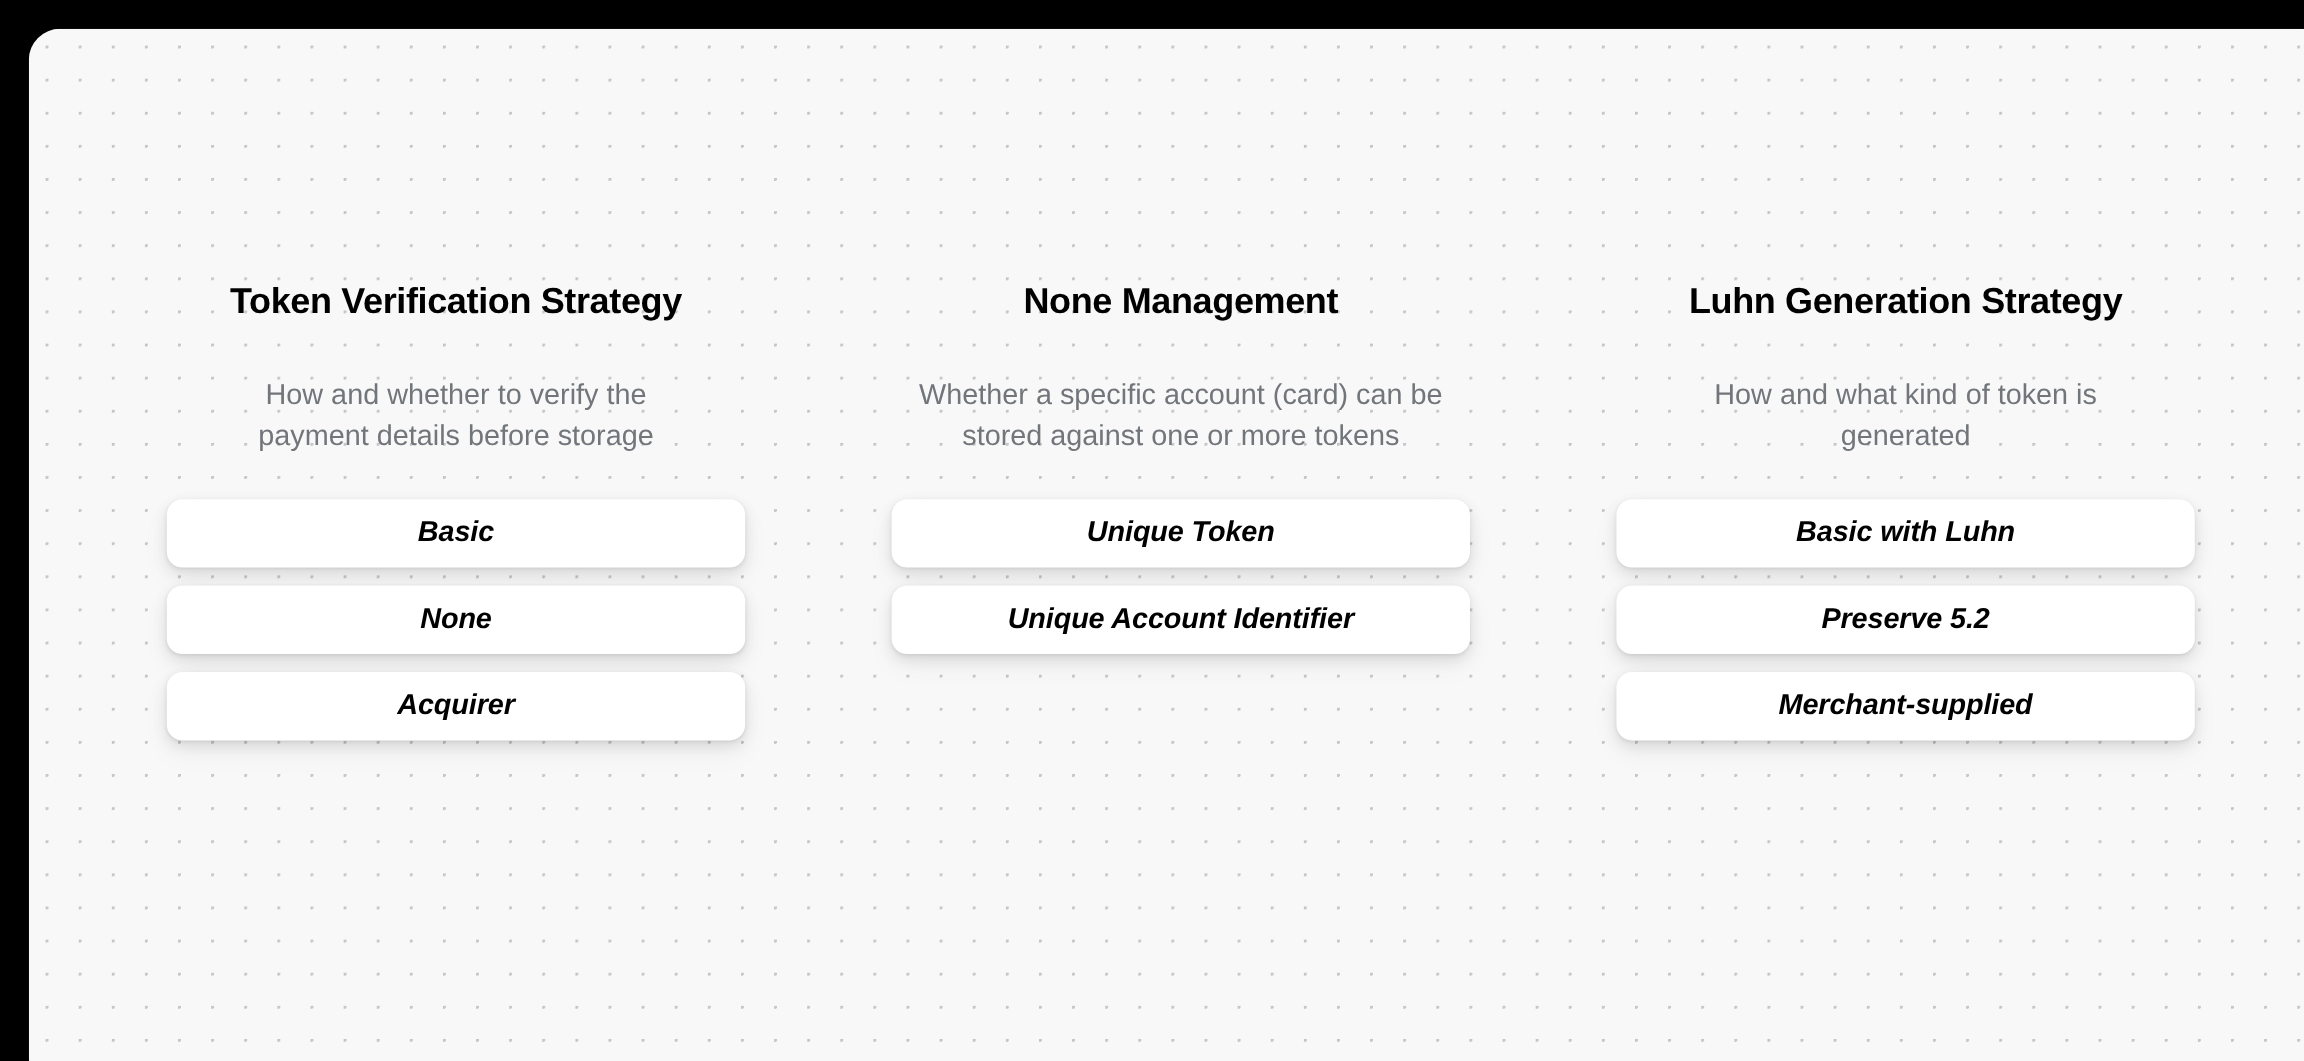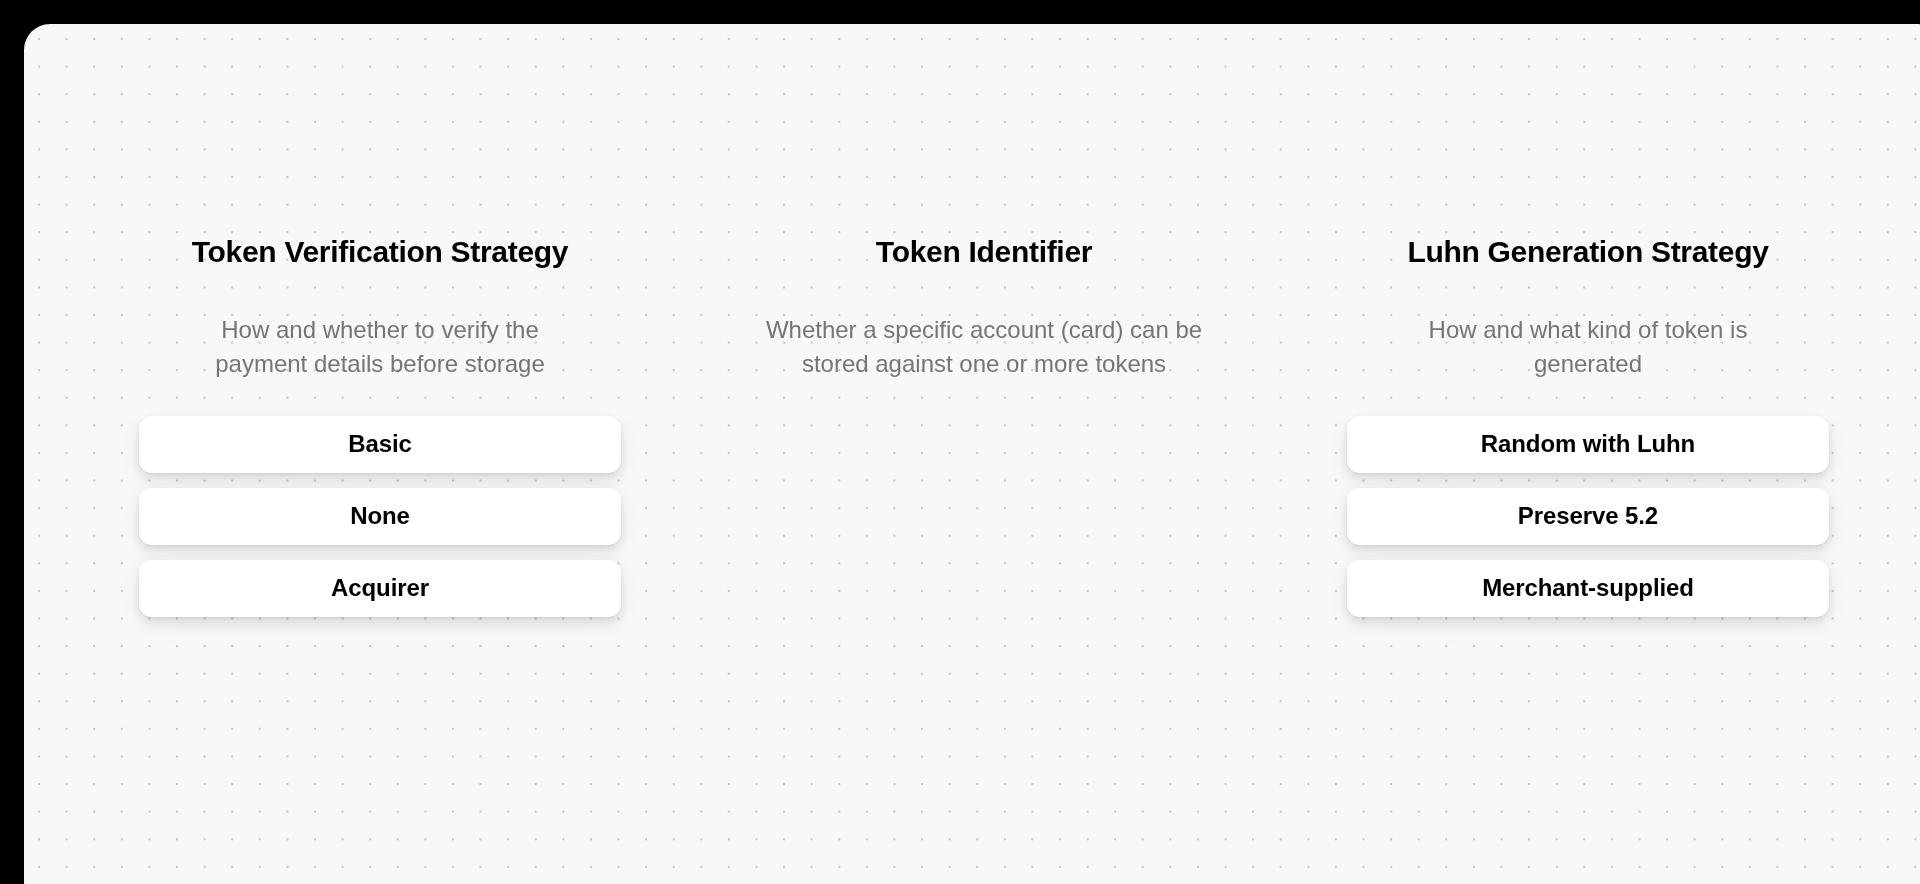--- a/index.html
+++ b/index.html
@@ -77,20 +77,21 @@
     height: 57px;
     background: #ffffff;
     border-radius: 13px;
     display: flex;
     align-items: center;
     justify-content: center;
     box-shadow:
       0 5px 12px rgba(0,0,0,0.10),
       0 1px 3px rgba(0,0,0,0.07),
       0 10px 26px rgba(0,0,0,0.045);
+    font-style: italic;
   }
 
   .pill-label {
     font-size: 24px;
     font-weight: bold;
     color: #000000;
     letter-spacing: -0.1px;
     line-height: 1;
   }
 
@@ -113,29 +114,37 @@
           </div>
           <div class="pill">
             <span class="pill-label">None</span>
           </div>
           <div class="pill">
             <span class="pill-label">Acquirer</span>
           </div>
         </div>
       </div>
       <div class="column" data-col="1">
-        <div class="col-title">Token Identifier</div>
+        <div class="col-title">None Management</div>
         <div class="col-desc">Whether a specific account (card) can be stored against one or more tokens</div>
+        <div class="pill-list">
+          <div class="pill">
+            <span class="pill-label">Unique Token</span>
+          </div>
+          <div class="pill">
+            <span class="pill-label">Unique Account Identifier</span>
+          </div>
+        </div>
       </div>
       <div class="column" data-col="2">
         <div class="col-title">Luhn Generation Strategy</div>
         <div class="col-desc">How and what kind of token is generated</div>
         <div class="pill-list">
           <div class="pill">
-            <span class="pill-label">Random with Luhn</span>
+            <span class="pill-label">Basic with Luhn</span>
           </div>
           <div class="pill">
             <span class="pill-label">Preserve 5.2</span>
           </div>
           <div class="pill">
             <span class="pill-label">Merchant-supplied</span>
           </div>
         </div>
       </div>
     </div>

